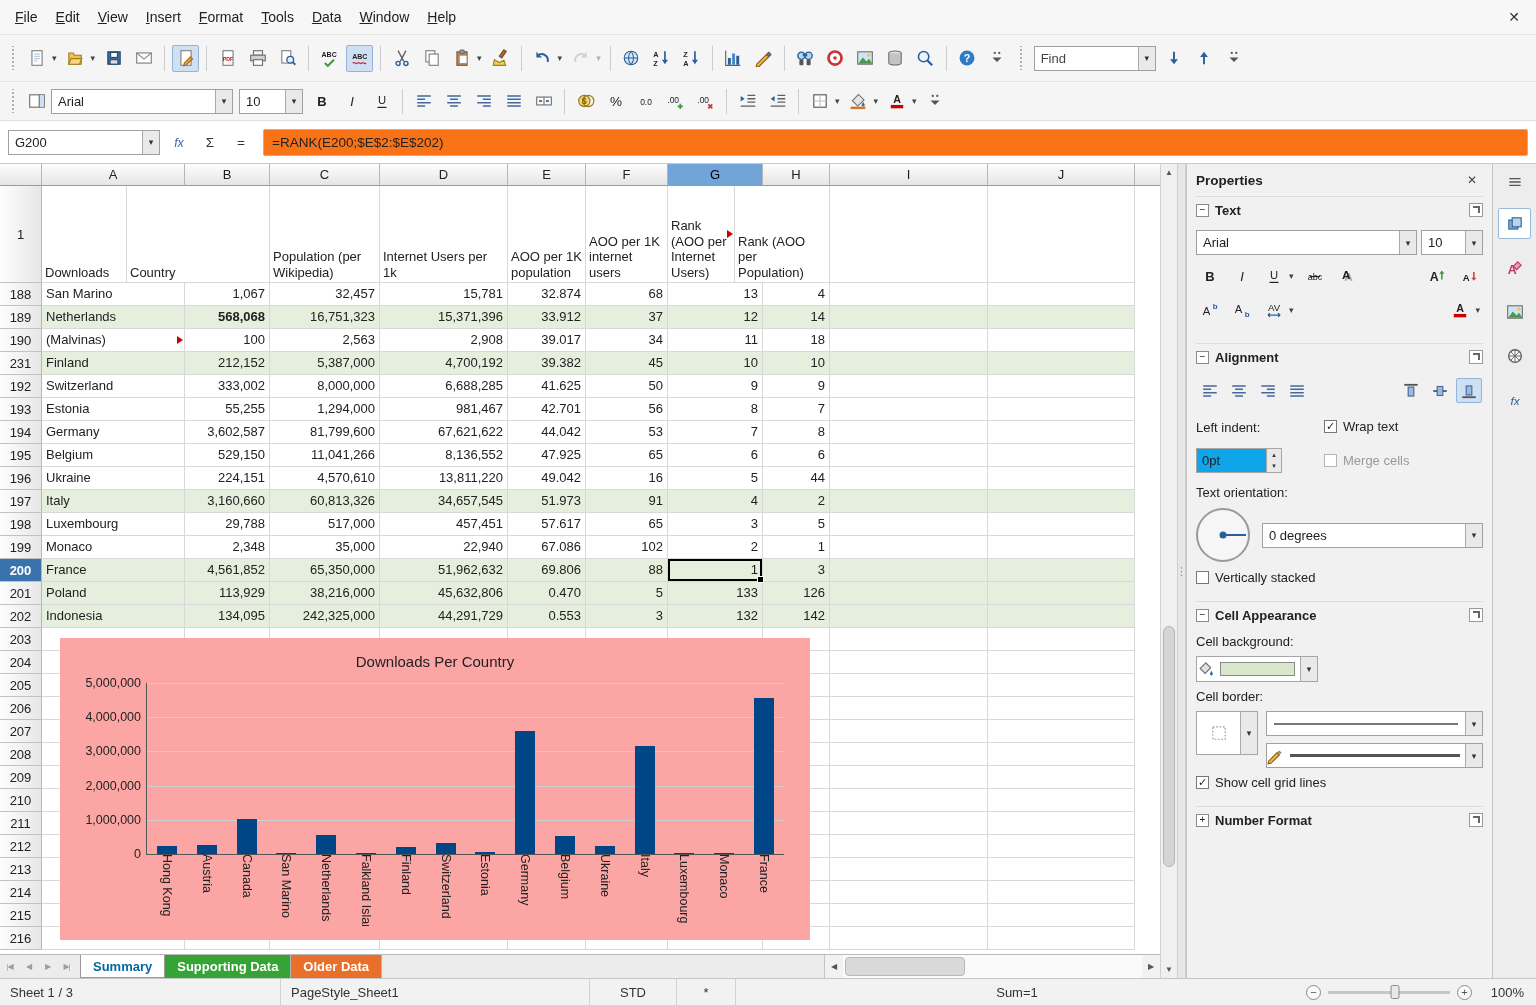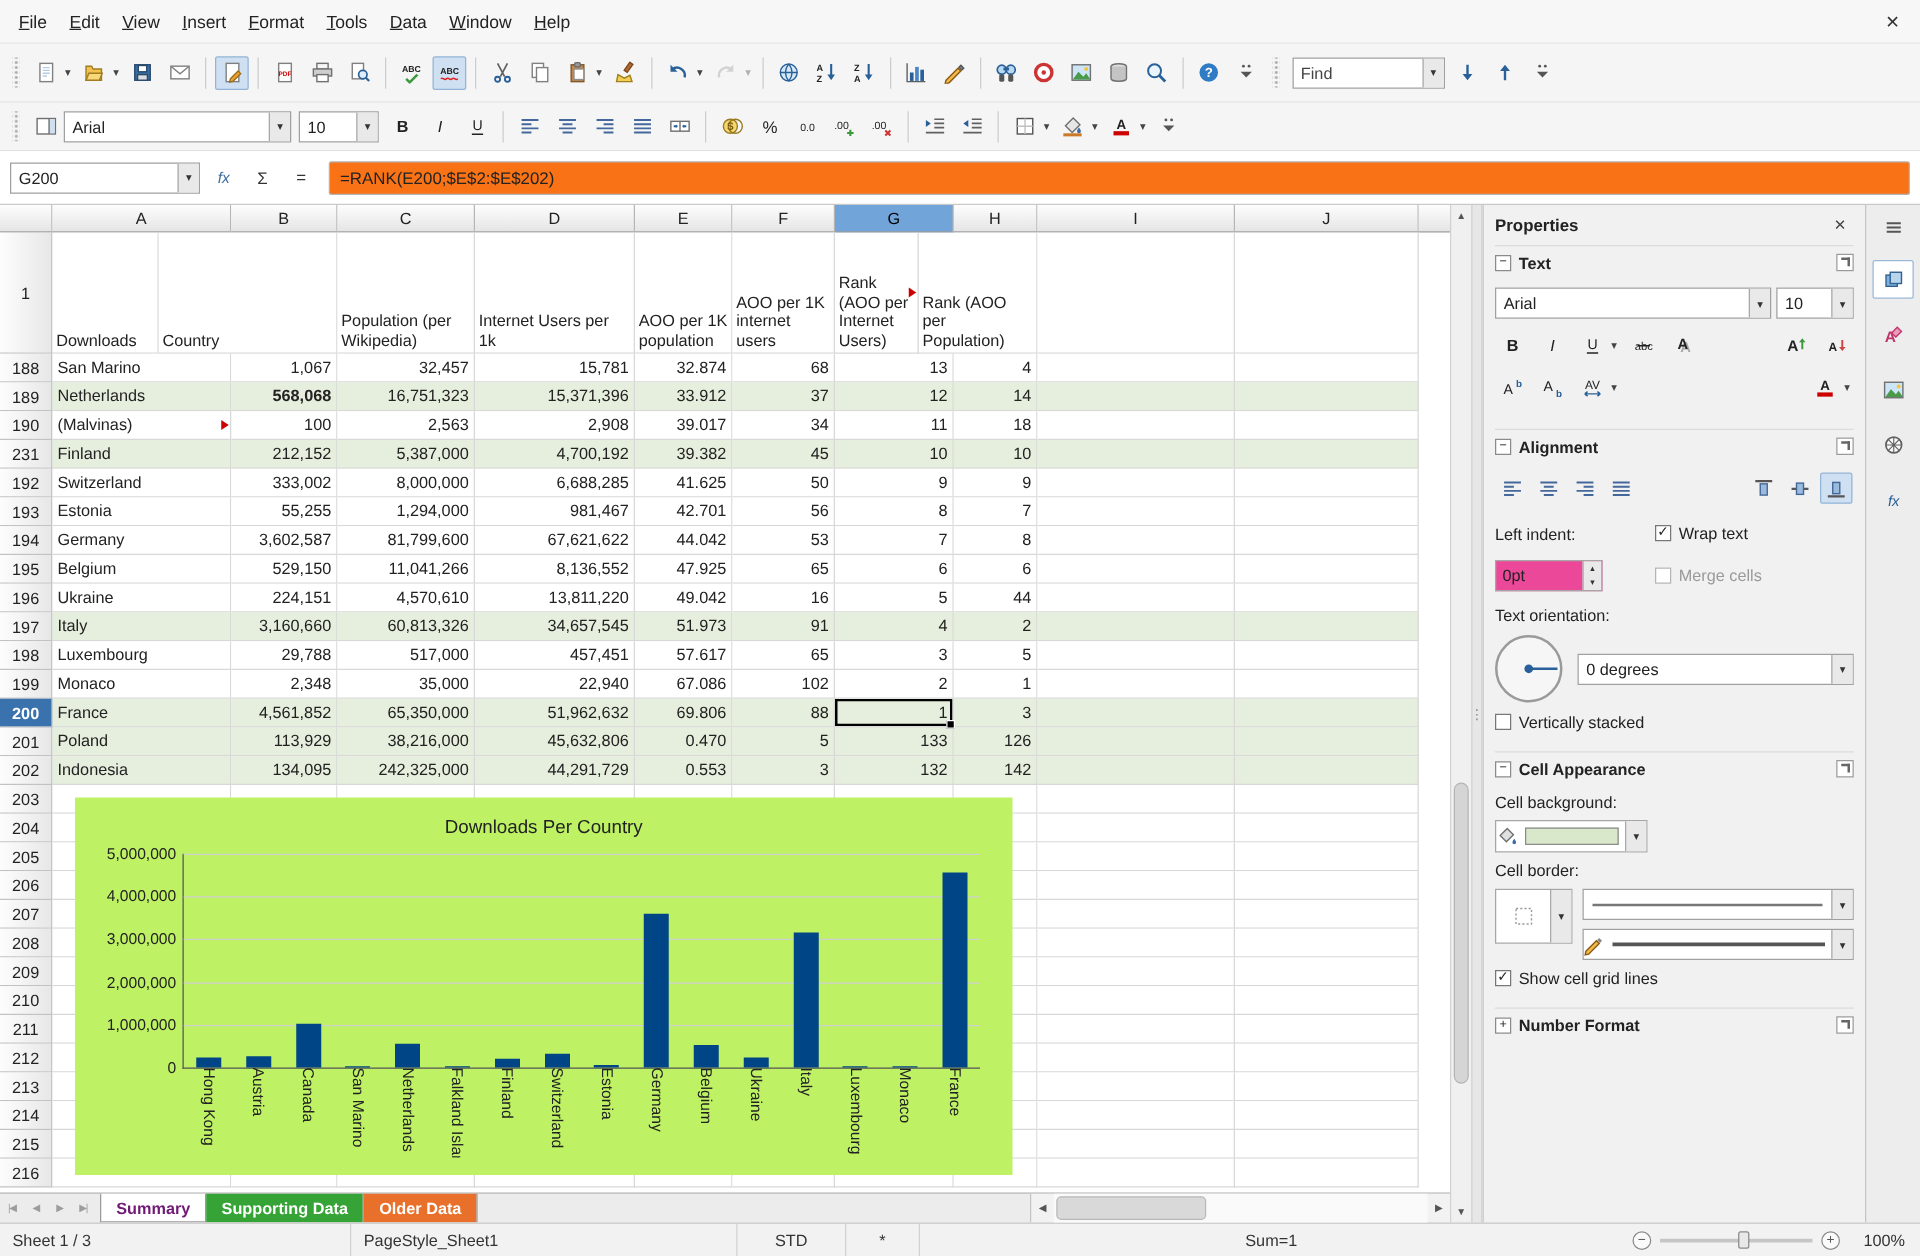--- a/index.html
+++ b/index.html
@@ -64,37 +64,37 @@
   .cell.num{text-align:right}
   .cell.greenbg{background:#e6efdd}
   .hcell{display:flex;align-items:flex-end;white-space:normal;line-height:15.5px;padding:2px 3px;overflow:hidden}
   .selbox{position:relative;box-shadow:inset 0 0 0 2px #000;z-index:3;overflow:visible}
   .selbox::after{content:"";position:absolute;right:-2px;bottom:-2px;width:5px;height:5px;background:#000;border:1px solid #fff;z-index:4}
   .ofm{position:relative}
   .ofm::after{content:"";position:absolute;right:1px;top:50%;margin-top:-4px;
     border-left:6px solid #cc0000;border-top:4px solid transparent;border-bottom:4px solid transparent}
 
   
-  .chart{position:absolute;left:60px;top:452px;width:750px;height:302px;background:#bef264;z-index:4}
+  .chart{position:absolute;left:60px;top:452px;width:750px;height:302px;background:#fca5a5;z-index:4}
   .ctitle{margin-top:15px;text-align:center;font-size:15px;color:#222}
   .plot{position:absolute;left:86px;top:45px;width:638px;height:172px;border-left:1px solid #555;border-bottom:1px solid #555}
   .gl{position:absolute;left:0;right:0;border-top:1px solid #cfcfcf}
   .ylab{position:absolute;left:-82px;width:76px;text-align:right;font-size:12.5px;transform:translateY(-7px);color:#222;white-space:nowrap}
   .bars{position:absolute;left:0;right:0;top:0;bottom:0;display:flex}
   .slot{flex:1;display:flex;align-items:flex-end;justify-content:center;height:100%}
   .bar{width:20px}
   .xlabels{position:absolute;top:100%;left:0;right:0;display:flex;height:72px;overflow:hidden}
   .xlab{flex:1;display:flex;justify-content:center}
   .xlab span{writing-mode:vertical-rl;font-size:12.5px;color:#222;line-height:14px;white-space:nowrap}
 
   
   .tabbar{height:24px;display:flex;align-items:center;background:#ececec;border-top:1px solid #b9b9b9}
   .navb{width:19px;height:100%;display:flex;align-items:center;justify-content:center;font-size:8px;color:#9d9d9d;letter-spacing:-1px}
   .tabs{display:flex;height:100%;margin-left:4px}
-  .stab{padding:0 12px;height:100%;display:flex;align-items:center;font-size:13px;border-right:1px solid #b5b5b5;color:#701a75}
+  .stab{padding:0 12px;height:100%;display:flex;align-items:center;font-size:13px;border-right:1px solid #b5b5b5;color:#0369a1}
   .stab.active{background:#fff;font-weight:bold;border:1px solid #9a9a9a;border-top:none}
   .hscroll{margin-left:auto;width:336px;height:100%;display:flex;align-items:center;background:#f2f2f2;border-left:1px solid #c5c5c5}
   .hsb{width:18px;height:100%;display:flex;align-items:center;justify-content:center;font-size:8px;color:#555}
   .htrack{flex:1;height:100%;background:#fafafa;position:relative}
   .hthumb{position:absolute;left:2px;top:2px;bottom:2px;width:120px;background:#d9d9d9;border:1px solid #b8b8b8;border-radius:4px}
 
   
   .vscroll{width:17px;background:#f0f0f0;border-left:1px solid #d2d2d2;display:flex;flex-direction:column;flex:none}
   .sbtn{height:17px;display:flex;align-items:center;justify-content:center;font-size:8px;color:#555}
   .vtrack{flex:1;position:relative}
@@ -114,21 +114,21 @@
   .launcher{margin-left:auto;width:14px;height:14px;border:1px solid #9a9a9a;background:#fff;position:relative;flex:none}
   .launcher::after{content:"";position:absolute;right:2px;top:2px;width:5px;height:5px;border-top:2px solid #666;border-right:2px solid #666}
   .sbrow{display:flex;align-items:center;gap:4px;margin:7px 0}
   .grow1{flex:1}
   .szw{width:62px}
   .sbrow .tbi{width:26px;height:25px}
   .tbtn.selon .tbi{background:#cfe0f2;border-color:#93b4d6}
   .algrid{display:grid;grid-template-columns:128px 1fr;grid-row-gap:9px;align-items:center;margin:10px 0 4px}
   .lbl{color:#222;margin:6px 0 4px}
   .mt8{margin-top:12px}
-  .spin{width:86px;height:25px;border:1px solid #a6a6a6;background:#ec4899;display:flex;align-items:center}
+  .spin{width:86px;height:25px;border:1px solid #a6a6a6;background:#0ea5e9;display:flex;align-items:center}
   .spin .val{flex:1;padding:0 5px}
   .spincol{display:flex;flex-direction:column;border-left:1px solid #a9a9a9;height:100%;width:15px;background:#e9e9e9}
   .sarr{flex:1;display:flex;align-items:center;justify-content:center;font-size:7px;color:#333}
   .chk{display:flex;align-items:center;gap:6px;margin:3px 0;cursor:default}
   .chk .box{width:13px;height:13px;border:1px solid #777;background:#fff;font-size:11px;line-height:11px;text-align:center;color:#222;flex:none}
   .chk.disabled{color:#9a9a9a}
   .chk.disabled .box{border-color:#b5b5b5}
   .orow{align-items:center;gap:12px;margin:8px 0}
   .dial{position:relative;width:54px;height:54px;border:2px solid #9a9a9a;border-radius:50%;background:#f6f6f6;flex:none}
   .dial .needle{position:absolute;left:50%;top:50%;width:23px;height:2px;background:#2a6099;transform:translateY(-50%)}

